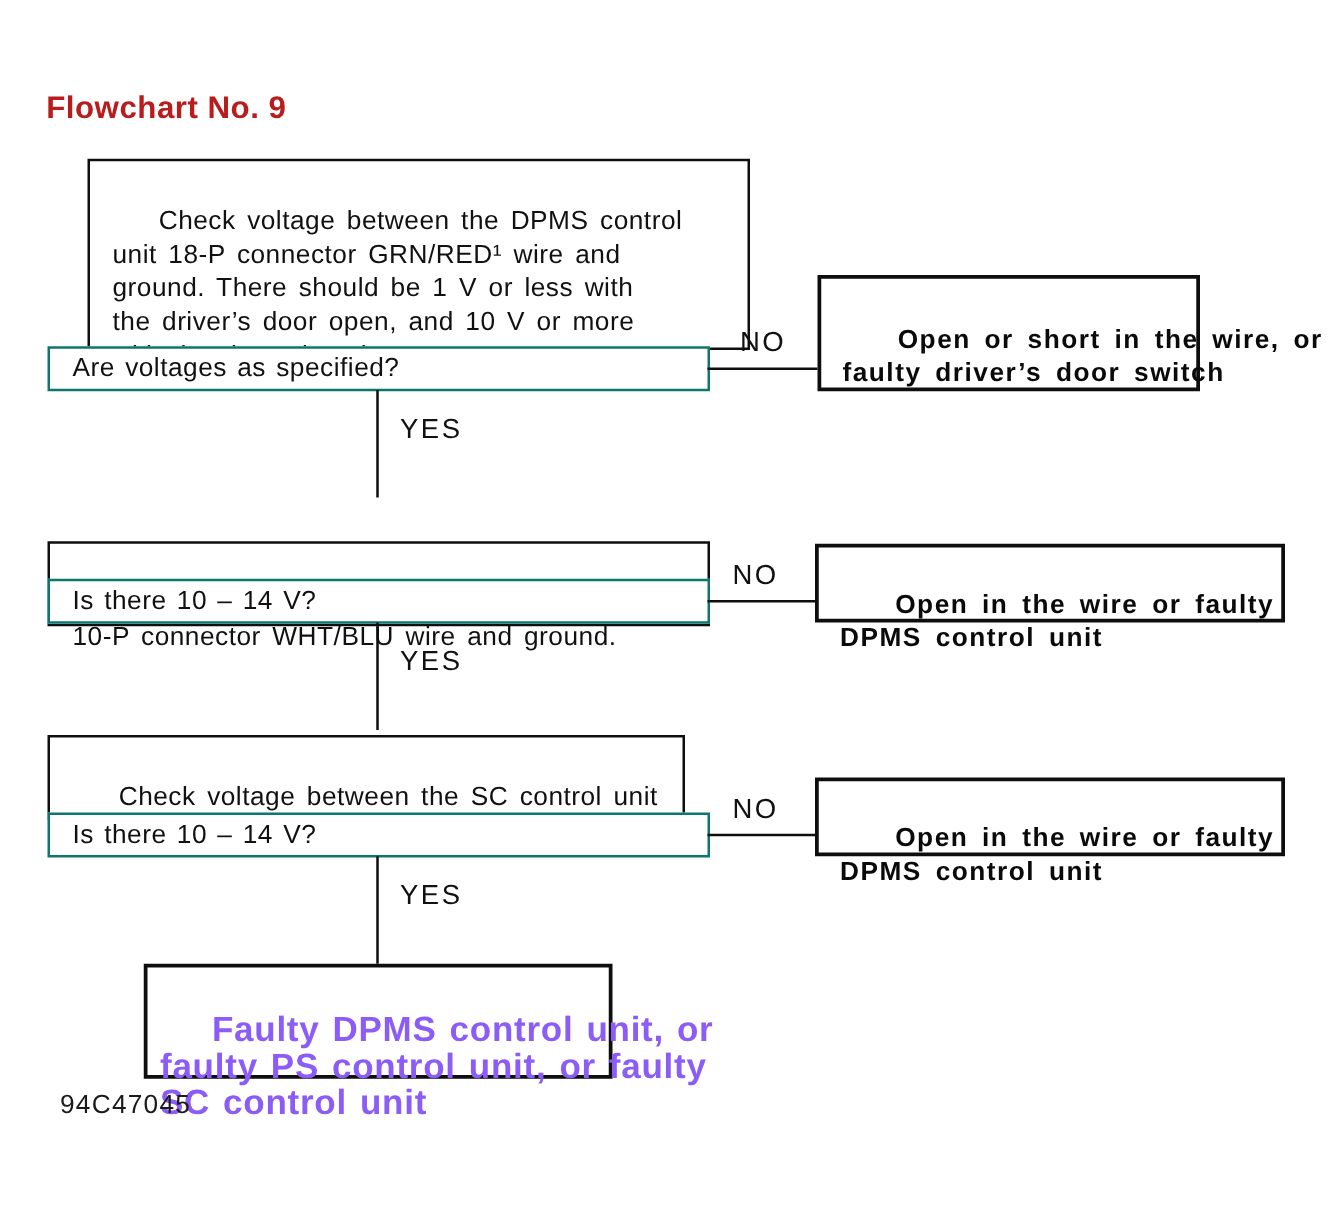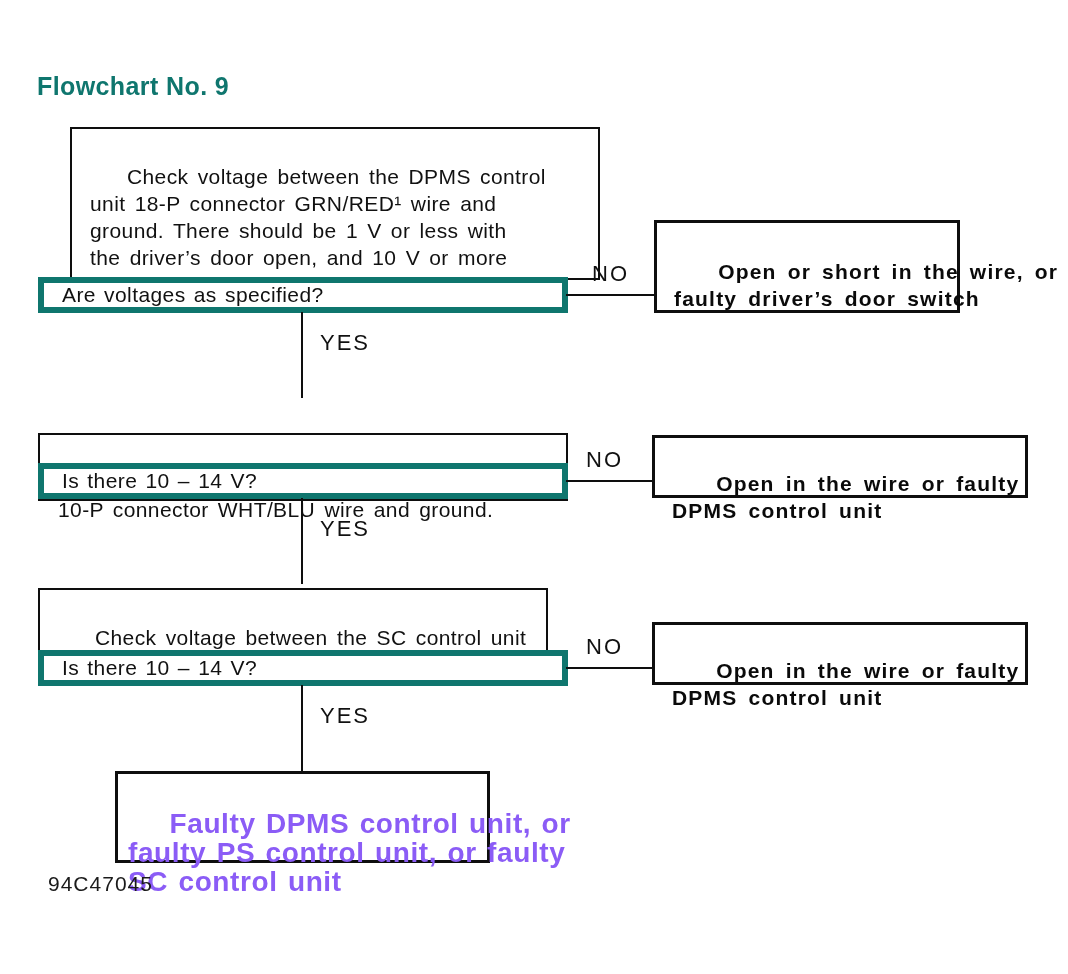--- a/index.html
+++ b/index.html
@@ -15,40 +15,40 @@
     color: #111111;
     font-family: "Liberation Sans", "DejaVu Sans", sans-serif;
     overflow: hidden;
   }
   .abs { position: absolute; }
 
   .page-title {
     font-size: 25px;
     font-weight: bold;
     letter-spacing: 0.4px;
-    color: #0f766e;
+    color: #b91c1c;
     white-space: pre;
   }
 
   .check-box {
     box-sizing: border-box;
     border: 2px solid #0e0e0e;
     background: #ffffff;
     font-size: 21px;
     line-height: 27px;
     letter-spacing: 0.4px;
     word-spacing: 3px;
     white-space: pre;
     padding: 7px 16px 0 18px;
     color: #111111;
   }
 
   .question-box {
     box-sizing: border-box;
-    border: 6px solid #0f766e;
+    border: 2px solid #0f766e;
     background: #ffffff;
     font-size: 21px;
     letter-spacing: 0.4px;
     word-spacing: 2px;
     white-space: pre;
     display: flex;
     align-items: center;
     padding-left: 18px;
     color: #111111;
   }

